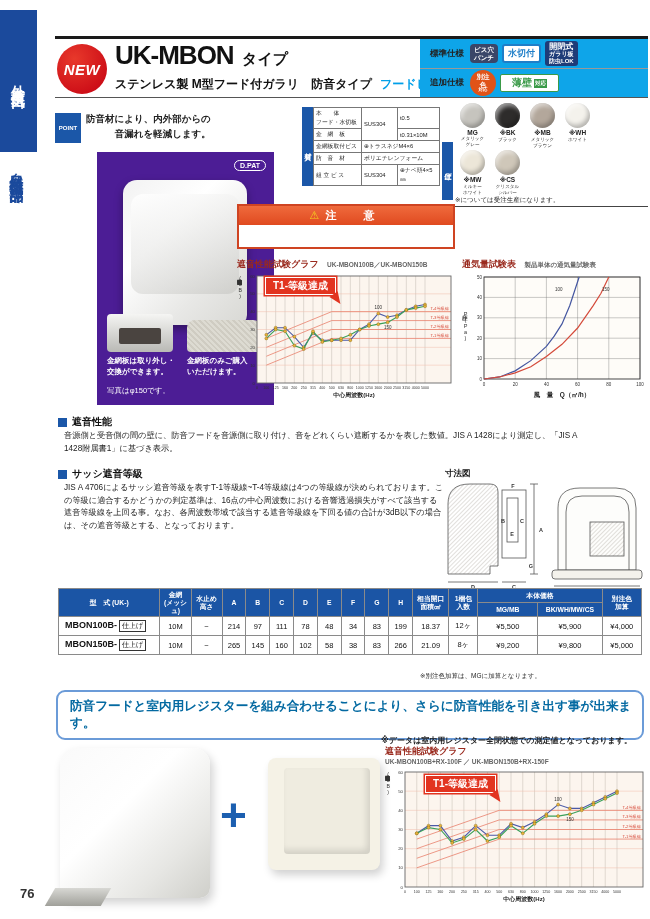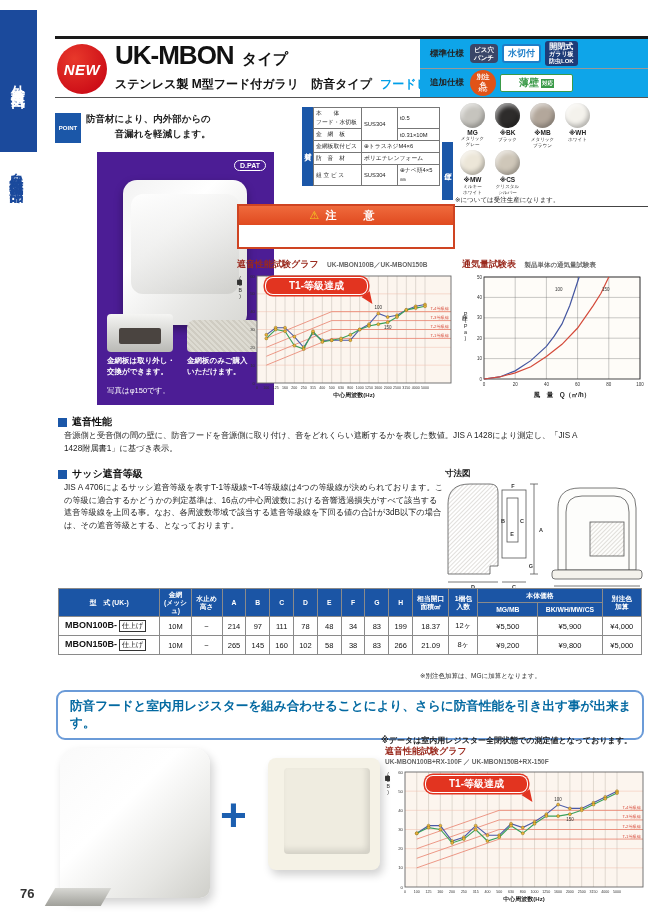--- a/index.html
+++ b/index.html
@@ -41,21 +41,21 @@
   .badge-punch { background:#3a4668; color:#fff; font-size:6.5px; line-height:1.15;
                  border-radius:4px; padding:2px 4px; }
   .badge-mizu { background:#fff; border:2px solid #1e7ec8; color:#1e7ec8; font-size:9px;
                 padding:1px 4px; border-radius:3px; }
   .badge-kaihei { background:#1e3c78; color:#fff; font-size:6px; line-height:1.2;
                   border-radius:3px; padding:1px 4px; flex-direction:column; }
   .badge-kaihei .big { font-size:8px; }
   .badge-betsu { background:#e05318; color:#fff; width:26px; height:26px; border-radius:50%;
                  font-size:6.5px; line-height:1.1; flex-direction:column; }
   .badge-usu { background:#fff; border:1.5px solid #3a9a48; color:#3a9a48; font-size:10px;
-               padding:1px 18px; border-radius:2px; }
+               padding:1px 11px; border-radius:2px; }
   .badge-usu .tail { font-size:5.5px; background:#3a9a48; color:#fff; padding:1px; margin-left:2px; }
 
   
   .point-box { left:55px; top:113px; width:26px; height:30px; background:#1b57a8; color:#fff;
                display:flex; align-items:center; justify-content:center; font-size:6px; font-weight:bold; }
   .point-text { left:86px; top:112px; font-size:9.5px; font-weight:bold; color:#222; line-height:1.55;text-align:right; }
 
   
   .mat-wrap { left:302px; top:107px; display:flex; }
   .mat-side { width:11px; background:#1b57a8; color:#fff; font-size:7px; font-weight:bold;
@@ -109,21 +109,21 @@
                font-weight:bold; color:#222; height:22px; }
 
   
   .chart-box { }
   .chart-title { font-size:9px; font-weight:bold; color:#9a2a1e; }
   .chart-sub { font-size:6.5px; font-weight:bold; color:#666; margin-left:4px; }
   .chart-body { position:relative; }
   .ylab { position:absolute; left:0; top:4px; font-size:5.2px; color:#333; letter-spacing:0;
           writing-mode:vertical-rl; text-orientation:upright; height:105px; line-height:1; }
   .t1-badge { position:absolute; background:#e23420; color:#fff; font-weight:bold; font-size:10px;
-              padding:2px 24px; border-radius:8px; box-shadow:0 0 0 1.5px #e23420, inset 0 0 0 1px #fff; }
+              padding:2px 8px; border-radius:0; box-shadow:0 0 0 1.5px #e23420, inset 0 0 0 1px #fff; }
   .t1-badge .tail { position:absolute; right:-6px; bottom:-10px; width:0; height:0;
               border-left:5px solid transparent; border-right:5px solid transparent;
               border-top:12px solid #e23420; transform:rotate(-35deg); }
 
   #chart1 { left:237px; top:253px; width:220px; }
   #chart2 { left:462px; top:253px; width:188px; }
   #chart3 { left:385px; top:745px; width:264px; }
   svg { display:block; }
 
   

